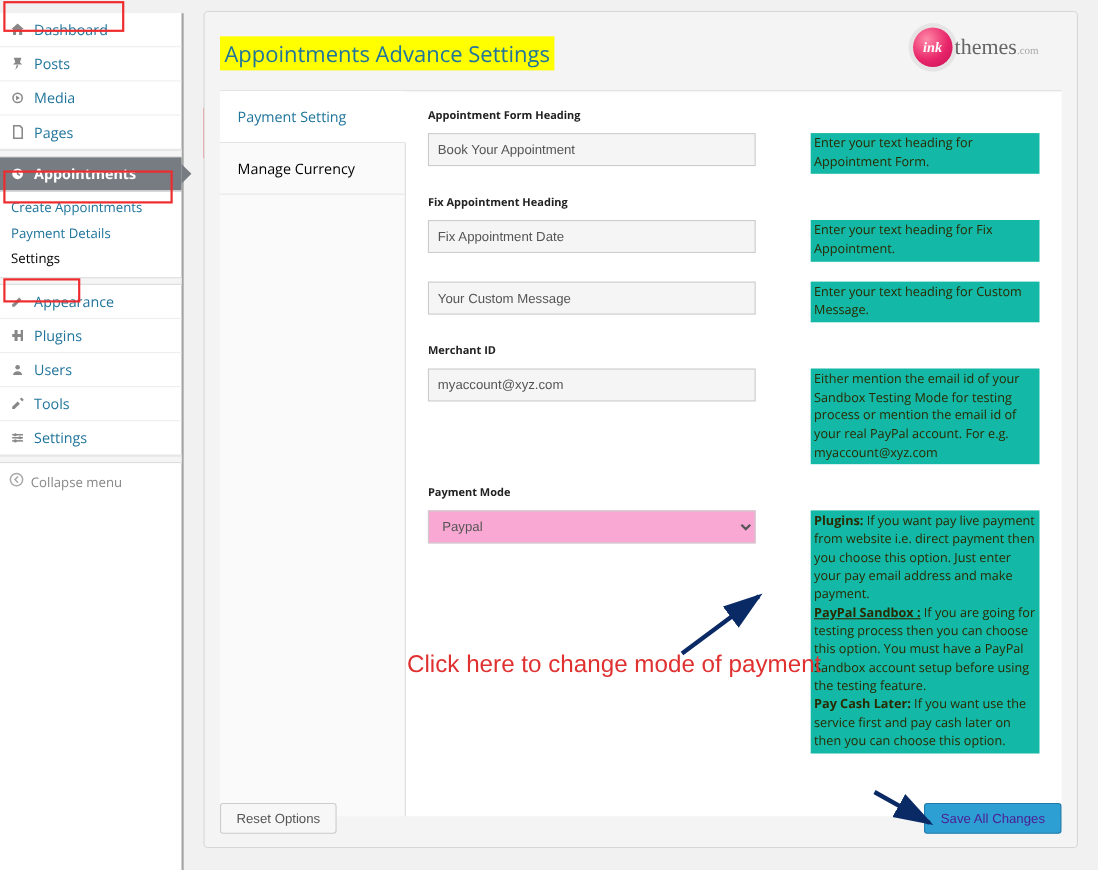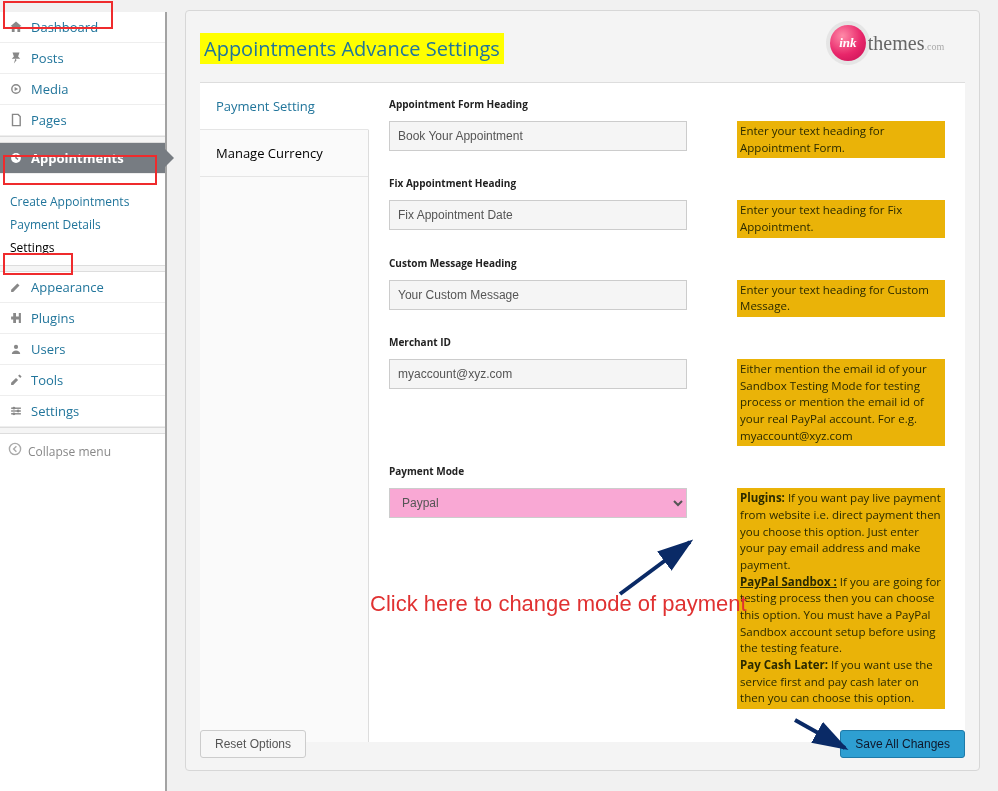--- a/index.html
+++ b/index.html
@@ -5,21 +5,21 @@
 html,body{margin:0;padding:0;font-family:"Open Sans","Helvetica Neue",Arial,sans-serif;font-size:13px;color:#333;background:#f1f1f1;}
 body{width:998px;height:791px;overflow:hidden;position:relative;}
 
 #sidebar{position:absolute;left:0;top:12px;width:165px;height:100%;background:#fff;border-right:2px solid #a3a3a3;}
 .menu-item{display:flex;align-items:center;gap:7px;padding:6px 8px;color:#21759b;cursor:pointer;border-bottom:1px solid #eee;font-weight:400;}
 .menu-item .icon{width:16px;height:16px;flex:0 0 16px;display:flex;align-items:center;justify-content:center;color:#888;}
 .menu-item.current{background:#777c82;color:#fff;}
 .menu-item.current .icon{color:#fff;}
 .menu-item.current .label{font-weight:bold;}
 .menu-pointer{position:absolute;width:0;height:0;border-top:9px solid transparent;border-bottom:9px solid transparent;border-left:9px solid #777c82;}
-.submenu{padding:16px 0 6px 0;}
+.submenu{padding:3px 0 6px 0;}
 .submenu a{display:block;padding:3px 10px;color:#21759b;font-size:12px;text-decoration:none;}
 .submenu a.current-sub{color:#000;font-weight:normal;}
 .sep{height:5px;background:#f5f5f5;border-top:1px solid #ddd;border-bottom:1px solid #ddd;}
 .collapse{display:flex;align-items:center;gap:6px;padding:8px;color:#888;font-size:12px;cursor:pointer;}
 
 .redbox{position:absolute;border:2px solid #ef2b2d;pointer-events:none;}
 
 #wrap{position:absolute;left:185px;top:10px;right:18px;bottom:20px;border:1px solid #d7d7d7;border-radius:4px;background:#f4f4f4;padding:14px 14px 14px 14px;box-sizing:border-box;}
 #page-title{display:inline-block;background:#ffff00;color:#21759b;font-size:20px;font-weight:normal;padding:2px 4px;margin:8px 0 18px 0;}
 
@@ -30,32 +30,32 @@
 #panel{display:flex;border-top:1px solid #ddd;background:#fff;height:660px;box-sizing:border-box;}
 #tabs{width:168px;border-right:1px solid #ddd;background:#fafafa;}
 .tab{padding:14px 16px;border-bottom:1px solid #e5e5e5;color:#000000;cursor:pointer;}
 .tab.active{background:#fff;color:#21759b;border-right:1px solid #fff;margin-right:-1px;}
 #form{flex:1;padding:4px 20px 0 20px;overflow:hidden;}
 .group{margin-bottom:18px;}
 .group h4{font-size:10px;font-weight:bold;color:#222;margin:10px 0 10px 0;}
 .row{display:flex;align-items:flex-start;gap:18px;}
 .row input[type=text],.row select{width:330px;box-sizing:border-box;border:1px solid #ccc;background:#f5f5f5;padding:6px 8px;font-size:12px;color:#555;height:30px;}
 .row select{appearance:menulist;background:#f9a8d4;}
-.help{background:#eab308;color:#2a2a00;font-size:11.5px;line-height:1.45;padding:2px 3px;width:225px;margin-left:32px;}
+.help{background:#14b8a6;color:#2a2a00;font-size:11.5px;line-height:1.45;padding:2px 3px;width:225px;margin-left:32px;}
 .help b{font-weight:bold;}
 .help u{text-decoration:underline;font-weight:bold;}
 
 #callout{position:absolute;left:370px;top:590px;color:#e03131;font-size:22px;line-height:1.25;font-family:Arial,sans-serif;}
 
 .arrow{position:absolute;pointer-events:none;}
 
 #footer{position:absolute;left:14px;right:14px;bottom:12px;display:flex;justify-content:space-between;align-items:center;}
 .btn{padding:6px 14px;border-radius:3px;font-size:12px;cursor:pointer;}
 .btn-reset{background:#f7f7f7;border:1px solid #ccc;color:#555;}
-.btn-save{background:#2e9fd2;border:1px solid #1e7aa8;color:#0f172a;}
+.btn-save{background:#2e9fd2;border:1px solid #1e7aa8;color:#4c1d95;}
 </style>
 </head>
 <body>
 
 <div id="sidebar">
   <div class="menu-item">
     <span class="icon">
         <svg width="14" height="14" viewBox="0 0 20 20">
           <path fill="currentColor" d="M10 2l8 7h-2v8h-4v-5H8v5H4v-8H2z"></path>
         </svg>
@@ -192,21 +192,20 @@
 
       <div class="group">
         <h4>Fix Appointment Heading</h4>
         <div class="row">
           <input type="text" value="Fix Appointment Date" style="">
           <div class="help">Enter your text heading for Fix Appointment.</div>
         </div>
       </div>
 
       <div class="group">
-        <h4>Custom Message Heading</h4>
         <div class="row">
           <input type="text" value="Your Custom Message" style="">
           <div class="help">Enter your text heading for Custom Message.</div>
         </div>
       </div>
 
       <div class="group">
         <h4>Merchant ID</h4>
         <div class="row">
           <input type="text" value="myaccount@xyz.com" style="">

